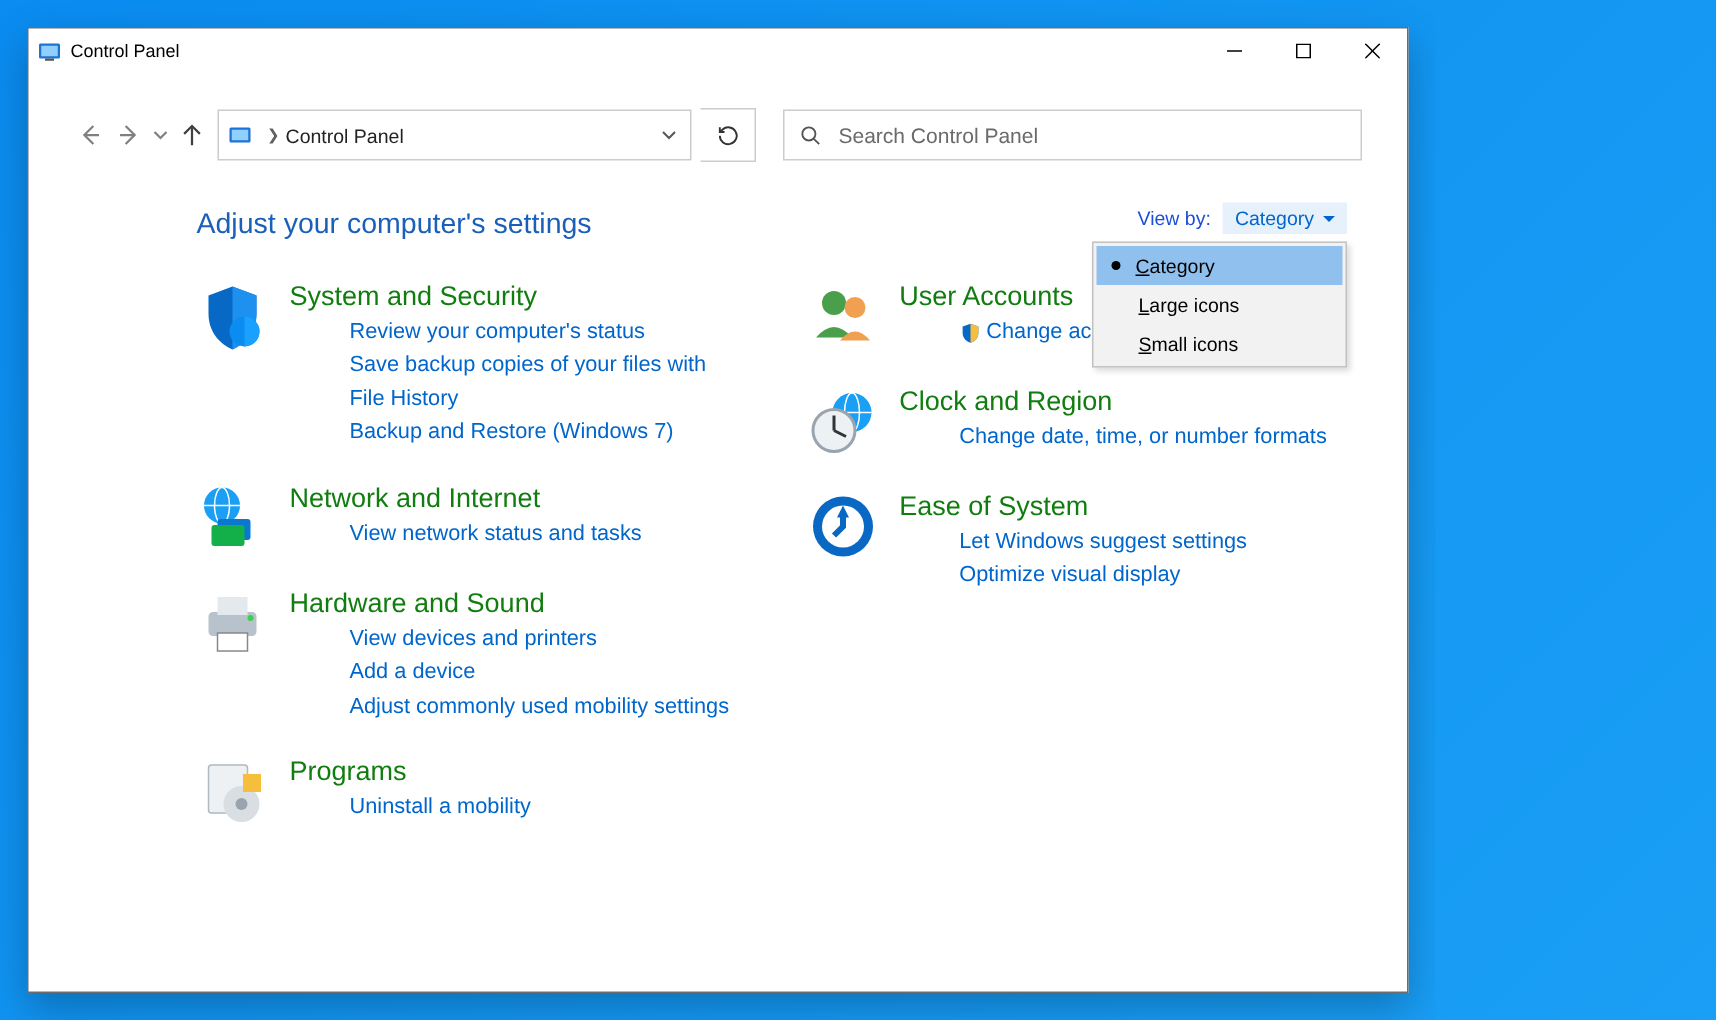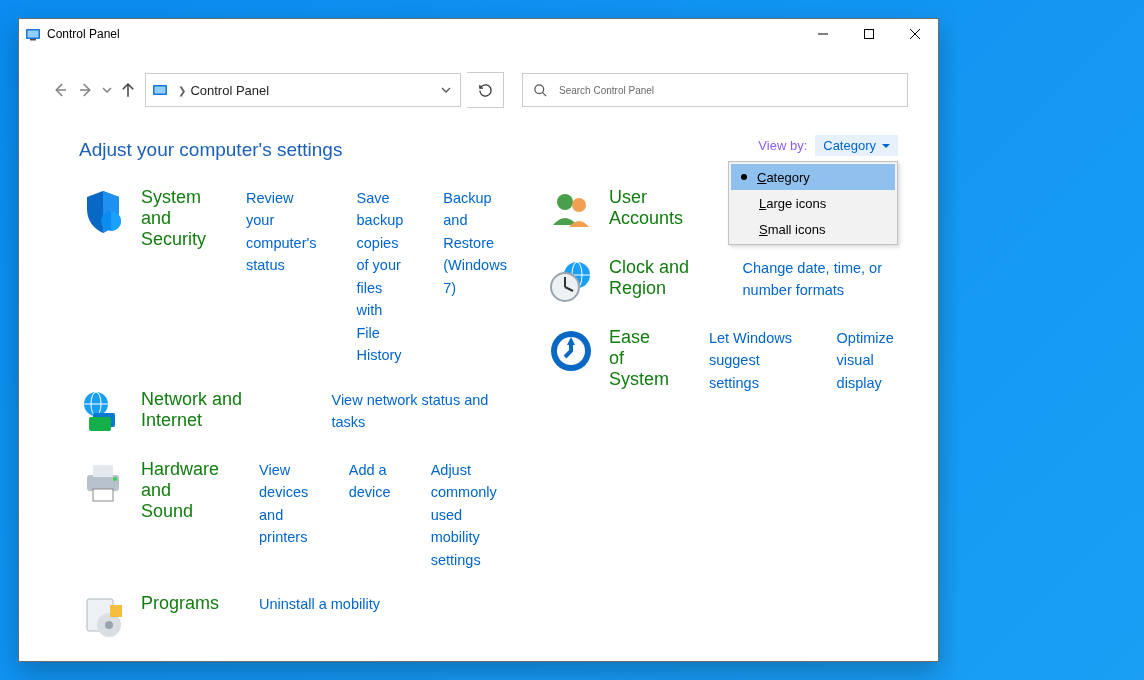--- a/index.html
+++ b/index.html
@@ -23,42 +23,42 @@
 .nav-arrow.up svg{stroke:#404040;}
 .recent-chevron{width:12px;height:22px;display:flex;align-items:center;justify-content:center;}
 .addressbar{flex:1;display:flex;align-items:center;border:1px solid #ccc;height:32px;}
 .addr-icon{width:28px;display:flex;align-items:center;justify-content:center;}
 .addr-sep{color:#606060;font-size:10px;margin:0 4px;}
 .addr-text{flex:1;font-size:13px;color:#222;}
 .addr-drop{width:28px;height:100%;display:flex;align-items:center;justify-content:center;border-left:0px solid transparent;}
 .refresh-btn{width:36px;height:34px;border:1px solid #ccc;border-left:none;display:flex;align-items:center;justify-content:center;}
 .searchbox{width:384px;height:32px;border:1px solid #ccc;display:flex;align-items:center;margin-left:12px;}
 .searchbox .s-icon{width:34px;display:flex;align-items:center;justify-content:center;color:#606060;}
-.searchbox input{flex:1;border:none;outline:none;font-size:10px;color:#333;background:transparent;}
+.searchbox input{flex:1;border:none;outline:none;font-size:14px;color:#333;background:transparent;}
 .searchbox input::placeholder{color:#6a6a6a;}
 
 
-.content{flex:1;padding:30px 34px 20px 60px;position:relative;overflow:auto;}
+.content{flex:1;padding:30px 34px 20px 112px;position:relative;overflow:auto;}
 .page-heading{color:#1a60b8;font-size:19px;font-weight:400;margin-bottom:26px;}
 .viewby{position:absolute;top:26px;right:40px;font-size:13px;display:flex;align-items:center;gap:8px;}
-.viewby-label{color:#8b5cf6;}
+.viewby-label{color:#1d4ed8;}
 .viewby-btn{color:#0066cc;display:flex;align-items:center;gap:6px;padding:3px 8px;background:#e6f1fb;cursor:default;}
 .viewby-btn .tri{width:0;height:0;border-left:4px solid transparent;border-right:4px solid transparent;border-top:4px solid #0066cc;}
 .viewby-menu{position:absolute;top:52px;right:40px;width:164px;background:#f2f2f2;border:1px solid #c2c2c2;box-shadow:2px 2px 4px rgba(0,0,0,.15);padding:2px;}
 .viewby-menu .mi{display:flex;align-items:center;height:26px;padding-left:10px;gap:10px;font-size:13px;}
 .viewby-menu .mi.sel{background:#8fc0ee;}
 .viewby-menu .mi .bullet{width:8px;height:8px;}
 .viewby-menu .mi.sel .bullet{width:6px;height:6px;background:#000;border-radius:50%;}
 .viewby-menu .mi .under{text-decoration:underline;}
 
 .columns{display:flex;gap:40px;}
 .col{flex:1;display:flex;flex-direction:column;gap:22px;}
 .category{display:flex;gap:14px;align-items:flex-start;}
 .cat-icon{width:48px;height:48px;flex:0 0 48px;display:flex;align-items:center;justify-content:center;}
-.cat-body{display:flex;flex-direction:row;}
+.cat-body{display:flex;flex-direction:column;}
 .cat-title{color:#117d0f;font-size:18px;margin-bottom:2px;}
 .cat-link{color:#0066cc;font-size:14.5px;line-height:1.55;margin-left:40px;}
 .cat-link.shield{display:flex;align-items:center;gap:4px;}
 .shield-ic{width:14px;height:14px;display:inline-block;}
 </style>
 </head>
 <body>
 
 <div class="desktop">
   <div class="window">

